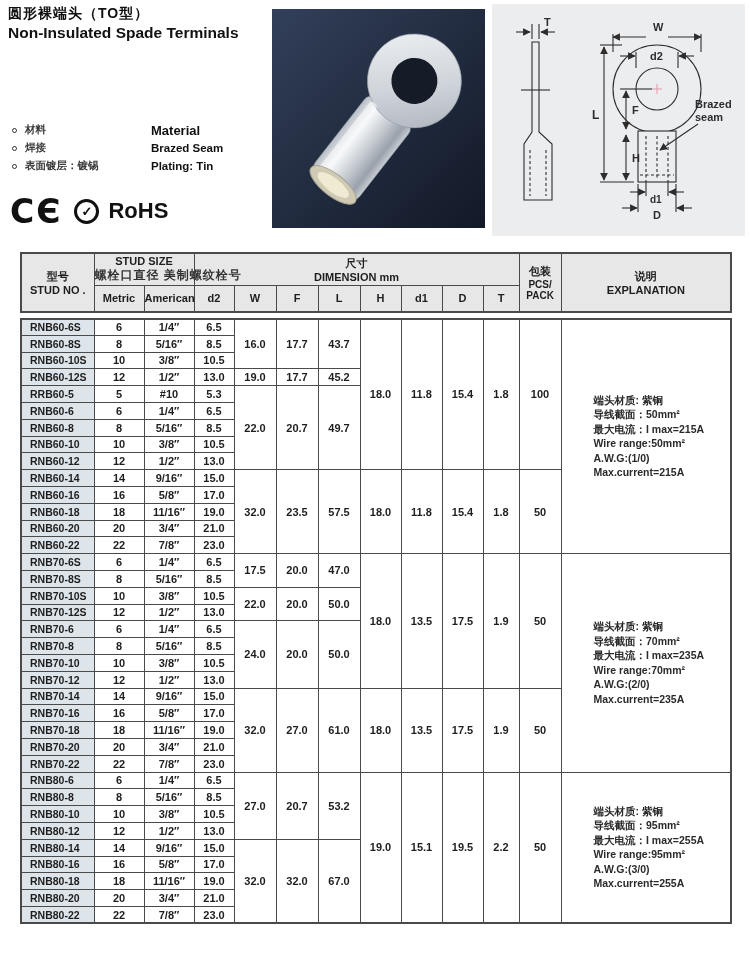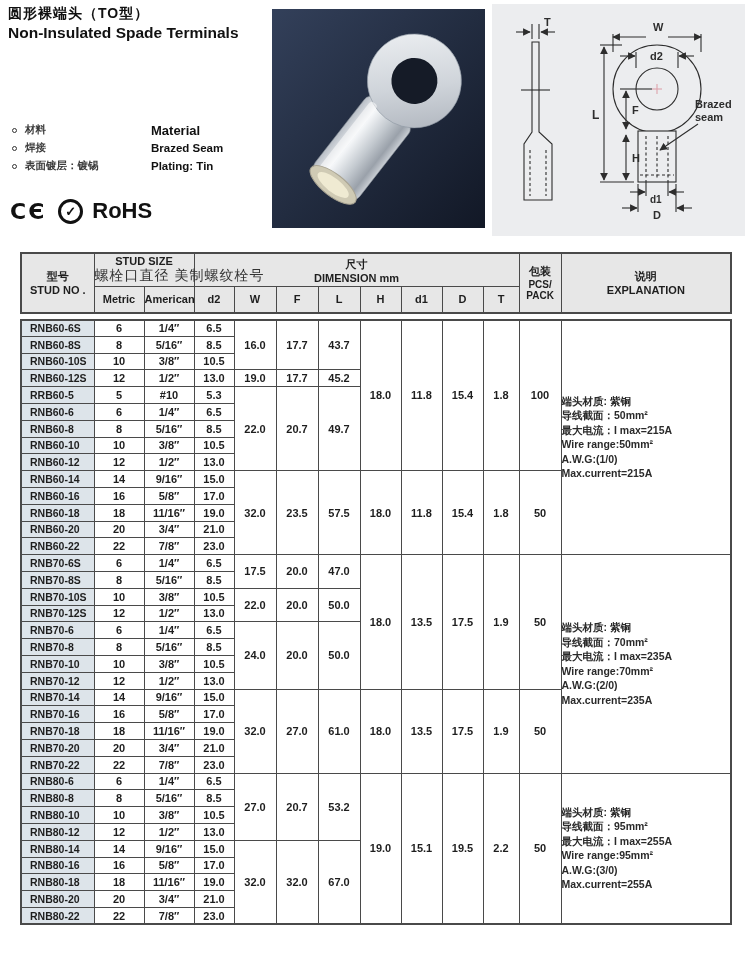--- a/index.html
+++ b/index.html
@@ -13,42 +13,42 @@
   .title-en { font-size:15.5px; font-weight:bold; color:#111; margin-top:1px; }
 
   .materials { position:absolute; left:12px; top:121px; width:250px; }
   .mat-row { display:flex; align-items:center; height:18px; }
   .bullet { width:5px; height:5px; border:1.4px solid #333; border-radius:50%; margin-right:8px; flex:0 0 auto; }
   .mat-cn { width:93px; font-size:10.5px; color:#3a3a3a; font-weight:bold; }
   .mat-en { font-size:11.5px; font-weight:bold; color:#111;padding-left:33px; }
   .mat-row.first .mat-en { font-size:13px; }
 
   .certs { position:absolute; left:10px; top:193px; display:flex; align-items:center; height:36px; }
-  .ce { font-size:22px; font-weight:bold; letter-spacing:2px; color:#111; font-family:"DejaVu Sans", sans-serif; }
+  .ce { font-size:33px; font-weight:bold; letter-spacing:2px; color:#111; font-family:"DejaVu Sans", sans-serif; }
   .badge { width:25px; height:25px; border:3px solid #111; border-radius:50%; display:flex; align-items:center; justify-content:center; font-size:13px; font-weight:bold; color:#111; margin:0 9px 0 12px; }
   .rohs { font-size:22px; font-weight:bold; color:#111; }
 
   .photo { position:absolute; left:272px; top:9px; width:213px; height:219px; }
   .diagram { position:absolute; left:492px; top:4px; width:253px; height:232px; }
   .diagram text { font-family:"Liberation Sans", sans-serif; font-weight:bold; fill:#2d2d2d; }
 
   
   .table-wrap { position:absolute; left:20px; top:252px; width:710px; }
   table { border-collapse:collapse; table-layout:fixed; width:710px; }
   table.hdr { border:2px solid #4a4a4a; }
   table.bodytbl { border:2px solid #4a4a4a; margin-top:5px; }
   th, td { border:1px solid #4a4a4a; vertical-align:middle; }
   th { background:#e7e7e7; font-size:11px; font-weight:bold; text-align:center; white-space:nowrap; padding:1px 0; color:#1e1e1e; }
-  th .sub { font-size:14px; font-weight:normal; color:#333; letter-spacing:1px; }
+  th .sub { font-size:12px; font-weight:bold; color:#333; letter-spacing:1px; }
   th .small { font-size:10px; }
   tr.h1 th { height:28px; }
   tr.h2 th { height:26px; }
   td { font-size:11px; font-weight:bold; text-align:center; height:16.8px; padding:0; color:#1e1e1e; background:#fff; }
   td.item-cell { background:#dde4ea; text-align:left; padding-left:8px; font-size:10.5px; }
-  td.expl-cell { text-align:left; font-size:10.5px; color:#2a2a2a; }
+  td.expl-cell { text-align:left; padding-left:32px; font-size:10.5px; color:#2a2a2a; }
   td.expl-cell div { line-height:14.5px; white-space:nowrap; }
 </style>
 </head>
 <body>
 
 <div class="page">
 
   <div class="title-block">
     <div class="title-cn">圆形裸端头（TO型）</div>
     <div class="title-en">Non-Insulated Spade Terminals</div>

